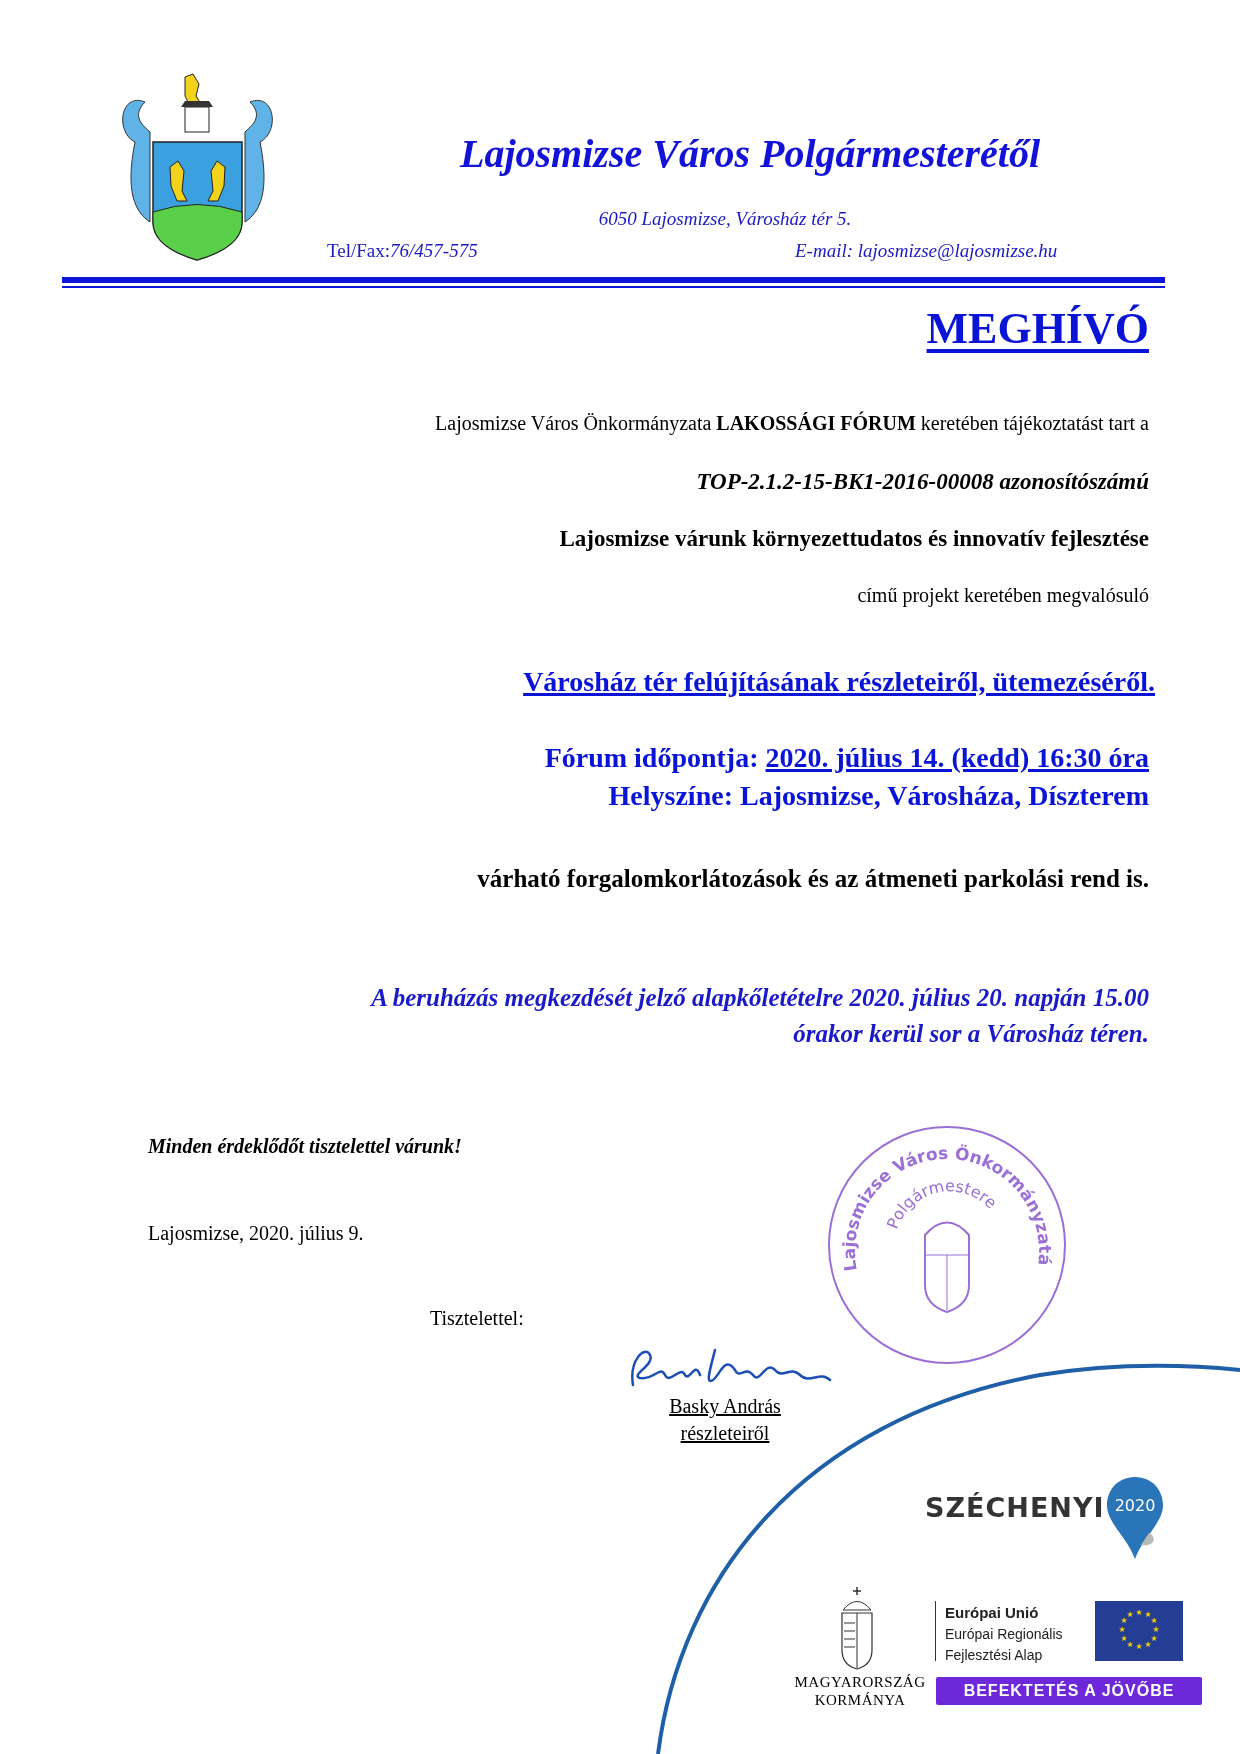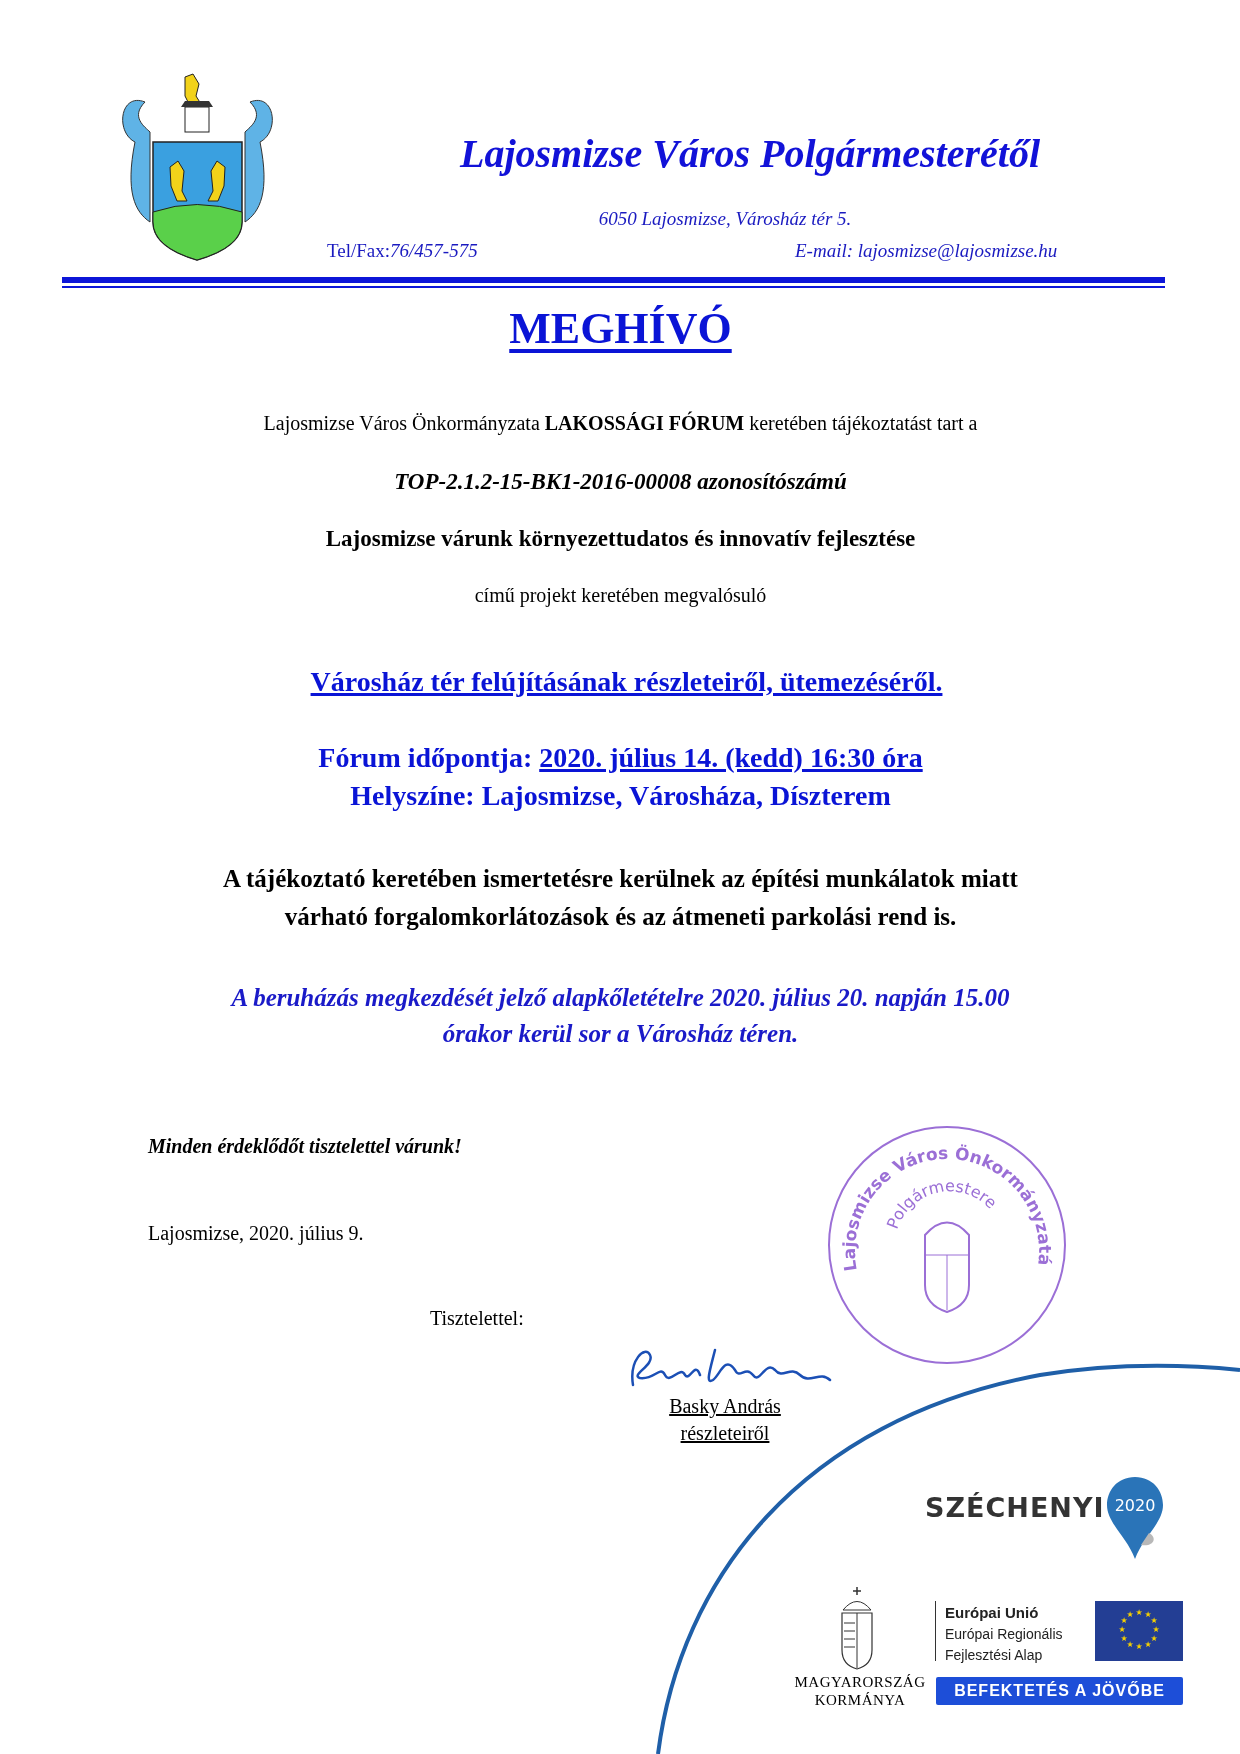--- a/index.html
+++ b/index.html
@@ -1,18 +1,18 @@
 <!DOCTYPE html>
 <html><head>
 <meta charset="utf-8">
 <style>
   html, body { margin:0; padding:0; background:#ffffff; }
   body { width:1240px; height:1754px; position:relative; overflow:hidden; font-family:"Liberation Serif", serif; color:#000; }
   .abs { position:absolute; }
-  .center { left:0; width:1149px; text-align:center;margin-left:46px; }
+  .center { left:0; width:1149px; text-align:right; }
 
   
   .crest { left:115px; top:72px; width:165px; height:190px; }
   .title { left:380px; top:130px; width:740px; text-align:center; font-size:40px; font-style:italic; font-weight:bold; color:#1212d8; }
   .addr { left:500px; top:208px; width:450px; text-align:center; font-size:19px; font-style:italic; color:#1a1ac0; }
   .tel { left:327px; top:240px; font-size:19px; color:#1a1ac0; }
   .tel i { font-style:italic; }
   .email { left:795px; top:240px; font-size:19px; font-style:italic; color:#1a1ac0; }
   .rule1 { left:62px; top:277px; width:1103px; height:6px; background:#0d16d8; }
   .rule2 { left:62px; top:286px; width:1103px; height:2px; background:#0d16d8; }
@@ -45,21 +45,21 @@
 
   .sz-text { left:925px; top:1492px; font-family:"DejaVu Sans", sans-serif; font-weight:bold; font-size:27px; letter-spacing:1px; color:#333; }
   .sz-pin { left:1105px; top:1475px; width:60px; height:85px; }
 
   .hu-crest { left:838px; top:1585px; width:38px; height:85px; }
   .hu-name { left:790px; top:1673px; width:140px; text-align:center; font-size:15px; line-height:18px; letter-spacing:0.5px; }
   .eu-bar { left:935px; top:1601px; width:1px; height:60px; background:#333; }
   .eu-text { left:945px; top:1602px; font-family:"Liberation Sans", sans-serif; font-size:14px; line-height:21px; color:#222; }
   .eu-text b { font-size:15px; }
   .eu-flag { left:1095px; top:1601px; width:88px; height:60px; background:#233e94; }
-  .befekt { left:936px; top:1677px; width:247px; height:28px; background:#1d4ed8; color:#fff; border-radius:2px; font-family:"Liberation Sans", sans-serif; font-weight:bold; font-size:16px; letter-spacing:1px; line-height:28px; text-align:center; }
+  .befekt { left:936px; top:1677px; width:266px; height:28px; background:#6d28d9; color:#fff; border-radius:2px; font-family:"Liberation Sans", sans-serif; font-weight:bold; font-size:16px; letter-spacing:1px; line-height:28px; text-align:center; }
 </style>
 </head>
 <body>
 
 <svg class="abs crest" viewBox="0 0 165 190">
   <path d="M20 70 C0 60 5 20 30 30 C15 45 30 55 35 60 L35 150 C20 140 10 120 20 70Z" fill="#5fb3e6" stroke="#333" stroke-width="1"></path>
   <path d="M145 70 C165 60 160 20 135 30 C150 45 135 55 130 60 L130 150 C145 140 155 120 145 70Z" fill="#5fb3e6" stroke="#333" stroke-width="1"></path>
   <path d="M38 70 H127 V150 Q127 175 82 188 Q38 175 38 150Z" fill="#3aa0e0" stroke="#222" stroke-width="1.5"></path>
   <path d="M38 140 Q82 125 127 140 V150 Q127 175 82 188 Q38 175 38 150Z" fill="#5ad04a" stroke="#222" stroke-width="1"></path>
   <path d="M55 95 l8 -6 l6 10 l-2 20 l5 10 l-10 0 l-6 -15Z" fill="#f2d21a" stroke="#222"></path>
@@ -79,21 +79,20 @@
 <div class="abs center intro"><span>Lajosmizse Város Önkormányzata </span><b>LAKOSSÁGI FÓRUM</b><span> keretében tájékoztatást tart a</span></div>
 <div class="abs center topid">TOP-2.1.2-15-BK1-2016-00008 azonosítószámú</div>
 <div class="abs center project">Lajosmizse várunk környezettudatos és innovatív fejlesztése</div>
 <div class="abs center cimu">című projekt keretében megvalósuló</div>
 
 <div class="abs center topic"><span>Városház tér felújításának részleteiről, ütemezéséről.</span></div>
 <div class="abs center forum"><span>Fórum időpontja: </span><u>2020. július 14. (kedd) 16:30 óra</u></div>
 <div class="abs center place">Helyszíne: Lajosmizse, Városháza, Díszterem</div>
 
 <div class="abs center info">
-    <div>A tájékoztató keretében ismertetésre kerülnek az építési munkálatok miatt</div>
     <div>várható forgalomkorlátozások és az átmeneti parkolási rend is.</div>
   </div>
 <div class="abs center note">
     <div>A beruházás megkezdését jelző alapkőletételre 2020. július 20. napján 15.00</div>
     <div>órakor kerül sor a Városház téren.</div>
   </div>
 
 <div class="abs welcome">Minden érdeklődőt tisztelettel várunk!</div>
 <div class="abs date">Lajosmizse, 2020. július 9.</div>
 <div class="abs regards">Tisztelettel:</div>

